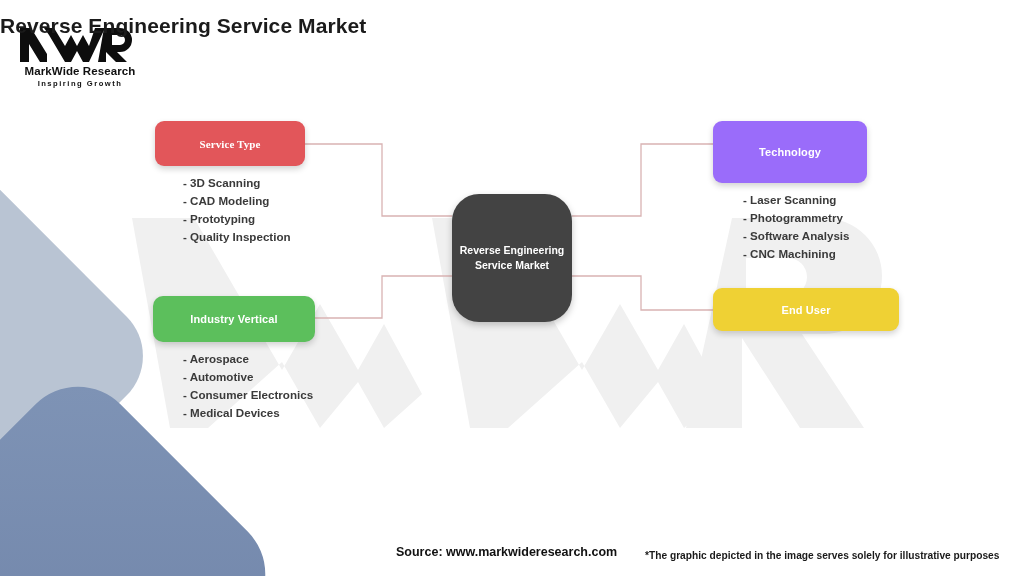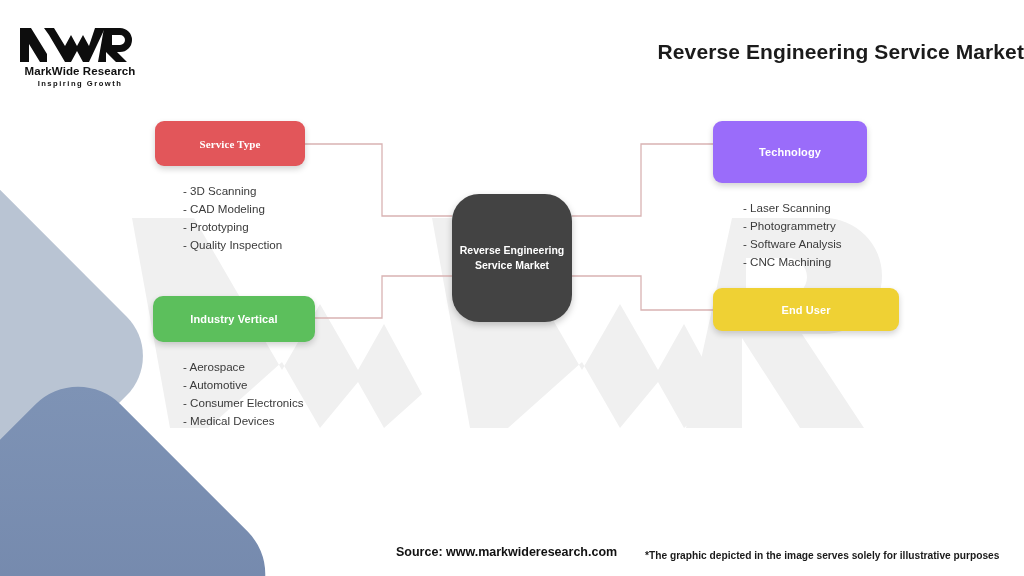--- a/index.html
+++ b/index.html
@@ -86,22 +86,22 @@
     letter-spacing: 1.5px;
     margin-top: 2px;
     white-space: nowrap;
   }
 
   
   .page-title {
     position: absolute;
     left: 0;
     right: 0;
-    top: 40px;
-    text-align: right;
+    top: 14px;
+    text-align: left;
     font-size: 21px;
     font-weight: bold;
     color: #1b1b1b;
     letter-spacing: 0.1px;
   }
 
   
   .connectors {
     position: absolute;
     inset: 0;
@@ -144,21 +144,22 @@
   .branch-header-label {
     color: #ffffff;
     font-size: 11px;
     font-weight: bold;
     letter-spacing: 0.1px;
     white-space: nowrap;
   }
 
   .branch-items {
     list-style: none;
-    margin-top: 16px;
+    margin-top: 8px;
+    font-weight: bold;
   }
   .branch-items li {
     font-size: 11.6px;
     color: #3a3a3a;
     line-height: 1.55;
     white-space: nowrap;
   }
 
   
   #branch-service-type          { left: 155px; top: 121px; }

